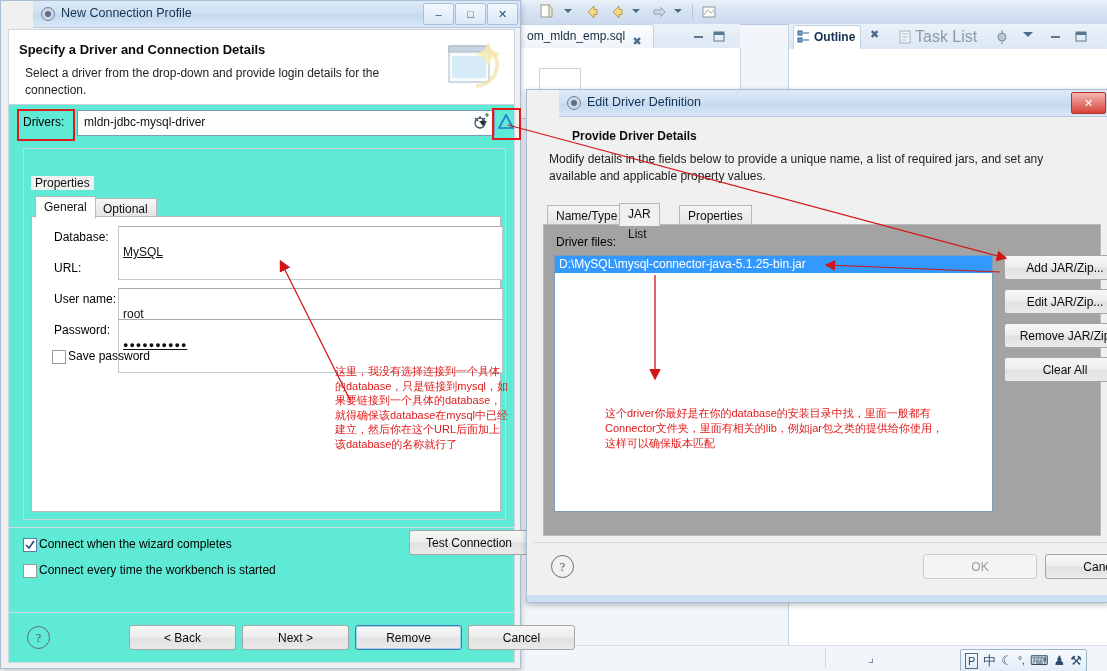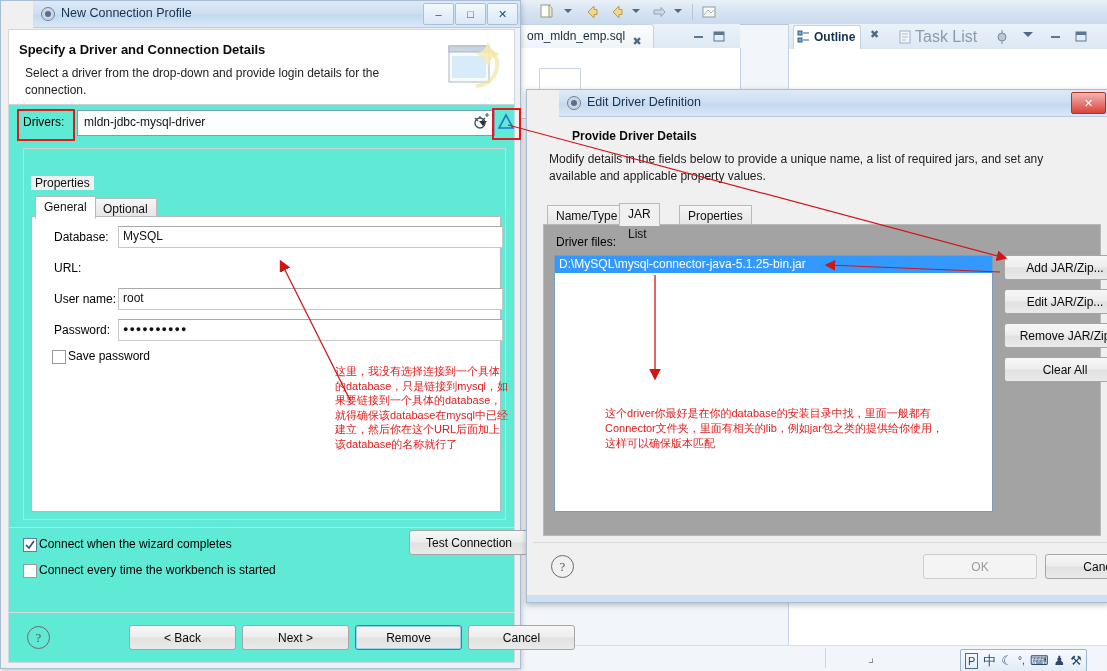--- a/index.html
+++ b/index.html
@@ -80,21 +80,21 @@
   #btn-edit-driver{position:absolute;left:487px;top:8px;width:20px;height:20px;}
   #edit-driver-box{position:absolute;left:483px;top:4px;width:25px;height:28px;border:2px solid #e01b1b;}
   #props-group{position:absolute;left:14px;top:118px;width:481px;height:370px;border:1px solid #d2d2d2;}
   #props-legend{position:absolute;left:22px;top:146px;background:#f0f0f0;padding:0 4px;font-size:12px;color:#111;}
   .tab{position:absolute;height:21px;padding:0 8px;line-height:20px;font-size:12px;color:#111;border:1px solid #b9b9b9;}
   .tab.active{background:#fff;border-bottom:1px solid #fff;top:0;z-index:3;}
   .tab.inactive{background:linear-gradient(to bottom,#f6f6f6,#e2e2e2);top:2px;}
   #tabpanel{position:absolute;left:22px;top:186px;width:468px;height:294px;background:#fff;border:1px solid #b9b9b9;}
   .field-label{position:absolute;font-size:12px;color:#000;}
   .field-input{position:absolute;height:20px;background:#fff;border:1px solid #c8c8c8;border-top-color:#a9a9a9;
-    font-size:12px;padding:0 4px;line-height:19px;color:#111;}
+    font-size:12px;padding:16px 4px;line-height:19px;color:#111;text-decoration:underline;}
   #chk-savepw{position:absolute;left:38px;top:310px;width:12px;height:12px;background:#fff;border:1px solid #9a9a9a;}
   #lbl-savepw{position:absolute;left:54px;top:309px;font-size:12px;color:#000;}
   #note-left{position:absolute;left:325px;top:333px;width:175px;font-size:11px;line-height:14.5px;color:#e01b1b;}
   #ncp-sep{position:absolute;left:0;top:497px;width:505px;height:1px;background:#d6dbe0;}
   #chk-connect-wizard{position:absolute;left:14px;top:508px;width:12px;height:12px;background:#fff;border:1px solid #5a7fa8;}
   #lbl-connect-wizard{position:absolute;left:30px;top:507px;font-size:12px;color:#000;}
   #chk-connect-workbench{position:absolute;left:14px;top:534px;width:12px;height:12px;background:#fff;border:1px solid #9a9a9a;}
   #lbl-connect-workbench{position:absolute;left:30px;top:533px;font-size:12px;color:#000;}
   #btn-test-conn{position:absolute;left:400px;top:500px;width:98px;height:23px;}
   #ncp-bottomline{position:absolute;left:0;top:582px;width:505px;height:1px;background:#d6dbe0;}

